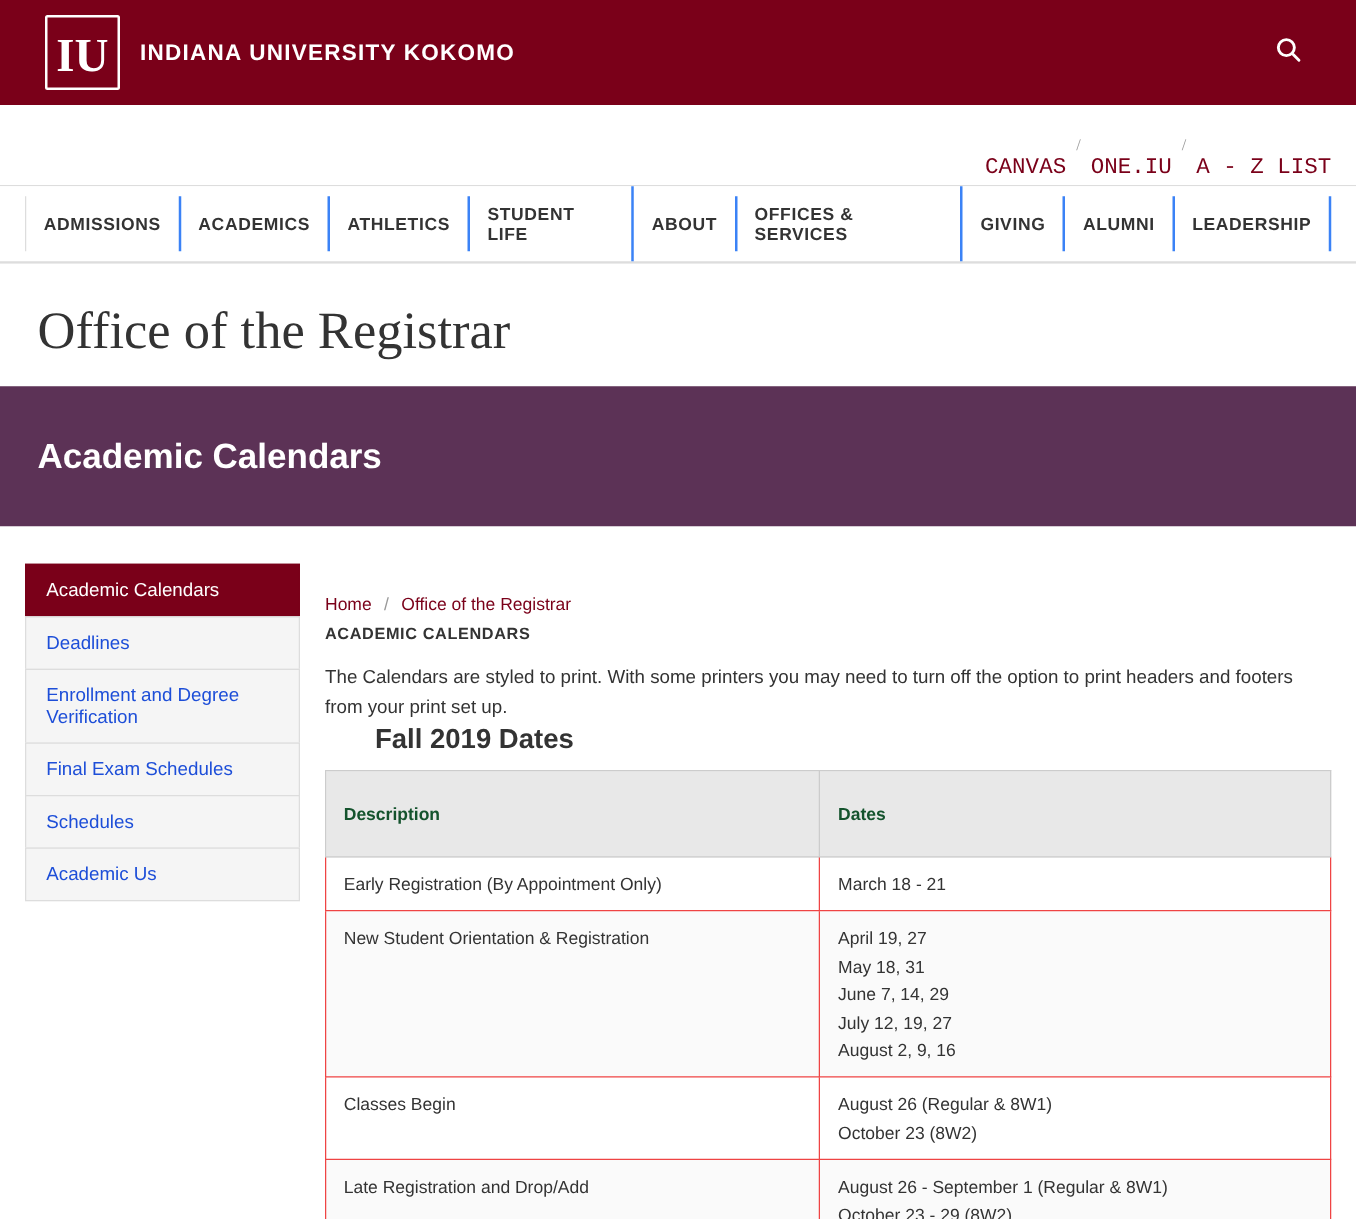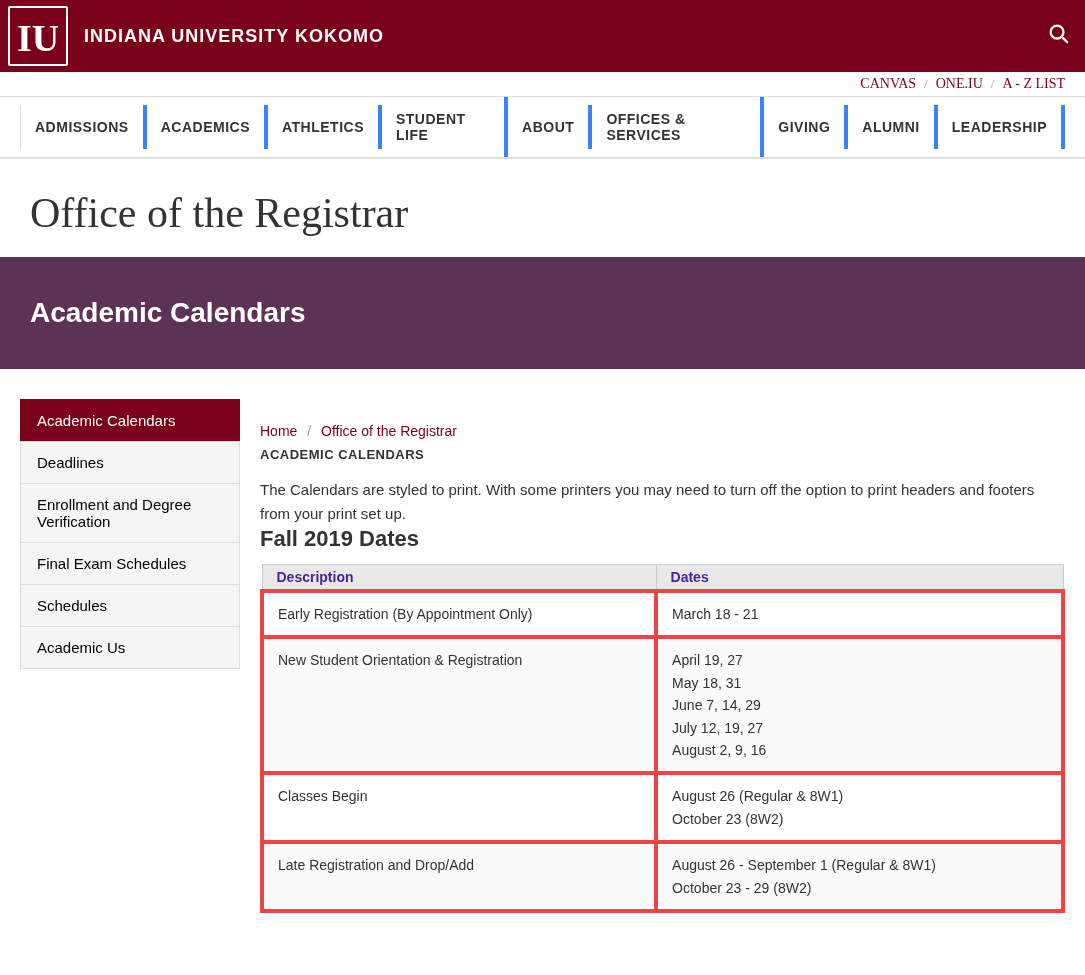--- a/index.html
+++ b/index.html
@@ -4,22 +4,22 @@
   <style>
     * { margin: 0; padding: 0; box-sizing: border-box; }
     body { font-family: 'Georgia', serif; font-size: 16px; color: #333; background: #fff; }
 
     
     .top-bar {
       background: #7a0019;
       display: flex;
       align-items: center;
       justify-content: space-between;
-      padding: 0 8px;
-      height: 72px;
+      padding: 0 36px;
+      height: 84px;
     }
     .top-bar-left {
       display: flex;
       align-items: center;
       gap: 16px;
     }
     .iu-logo {
       width: 60px;
       height: 60px;
       background: #7a0019;
@@ -61,22 +61,23 @@
       display: flex;
       justify-content: flex-end;
       align-items: center;
       padding: 4px 20px;
       border-bottom: 1px solid #ddd;
       gap: 4px;
     }
     .utility-nav a {
       color: #7a0019;
       text-decoration: none;
-      font-family: Liberation Serif, serif;
-      font-size: 14px;
+      font-family: Liberation Mono, monospace;
+      font-size: 18px;
+      margin-top: 36px;
     }
     .utility-nav .sep {
       color: #999;
       font-size: 13px;
       margin: 0 4px;
     }
 
     
     .main-nav {
       background: #fff;
@@ -88,21 +89,21 @@
     }
     .main-nav a {
       color: #333;
       text-decoration: none;
       font-family: Arial, sans-serif;
       font-size: 14px;
       font-weight: 600;
       text-transform: uppercase;
       padding: 14px 14px;
       display: block;
-      border-right: 4px solid #3b82f6;
+      border-right: 2px solid #3b82f6;
       letter-spacing: 0.5px;
     }
     .main-nav a:first-child {
       border-left: 1px solid #ddd;
     }
 
     
     .page-title-section {
       background: #fff;
       padding: 30px 30px 20px 30px;
@@ -140,21 +141,21 @@
     
     .sidebar {
       width: 220px;
       flex-shrink: 0;
     }
     .sidebar-item {
       display: block;
       padding: 12px 16px;
       font-family: Arial, sans-serif;
       font-size: 15px;
-      color: #000000;
+      color: #1d4ed8;
       text-decoration: none;
       border: 1px solid #ddd;
       margin-bottom: -1px;
       background: #f5f5f5;
       cursor: pointer;
     }
     .sidebar-item.active {
       background: #7a0019;
       color: #fff;
       border-color: #7a0019;
@@ -198,39 +199,40 @@
       line-height: 1.6;
       color: #333;
     }
 
     .table-section-title {
       font-size: 22px;
       font-weight: 700;
       color: #333;
       font-family: Arial, sans-serif;
       margin-bottom: 12px;
+      margin-left: 40px;
     }
 
     
     .data-table {
       width: 100%;
       border-collapse: collapse;
       font-family: Arial, sans-serif;
       font-size: 14px;
     }
     .data-table th {
       background: #e8e8e8;
       border: 1px solid #ccc;
-      padding: 4px 14px;
+      padding: 26px 14px;
       text-align: left;
       font-weight: 700;
-      color: #4c1d95;
+      color: #14532d;
     }
     .data-table td {
-      border: 4px solid #ef4444;
+      border: 1px solid #ef4444;
       padding: 10px 14px;
       color: #333;
       vertical-align: top;
       line-height: 1.6;
     }
     .data-table tr:nth-child(even) td {
       background: #fafafa;
     }
   </style>
 </head>

